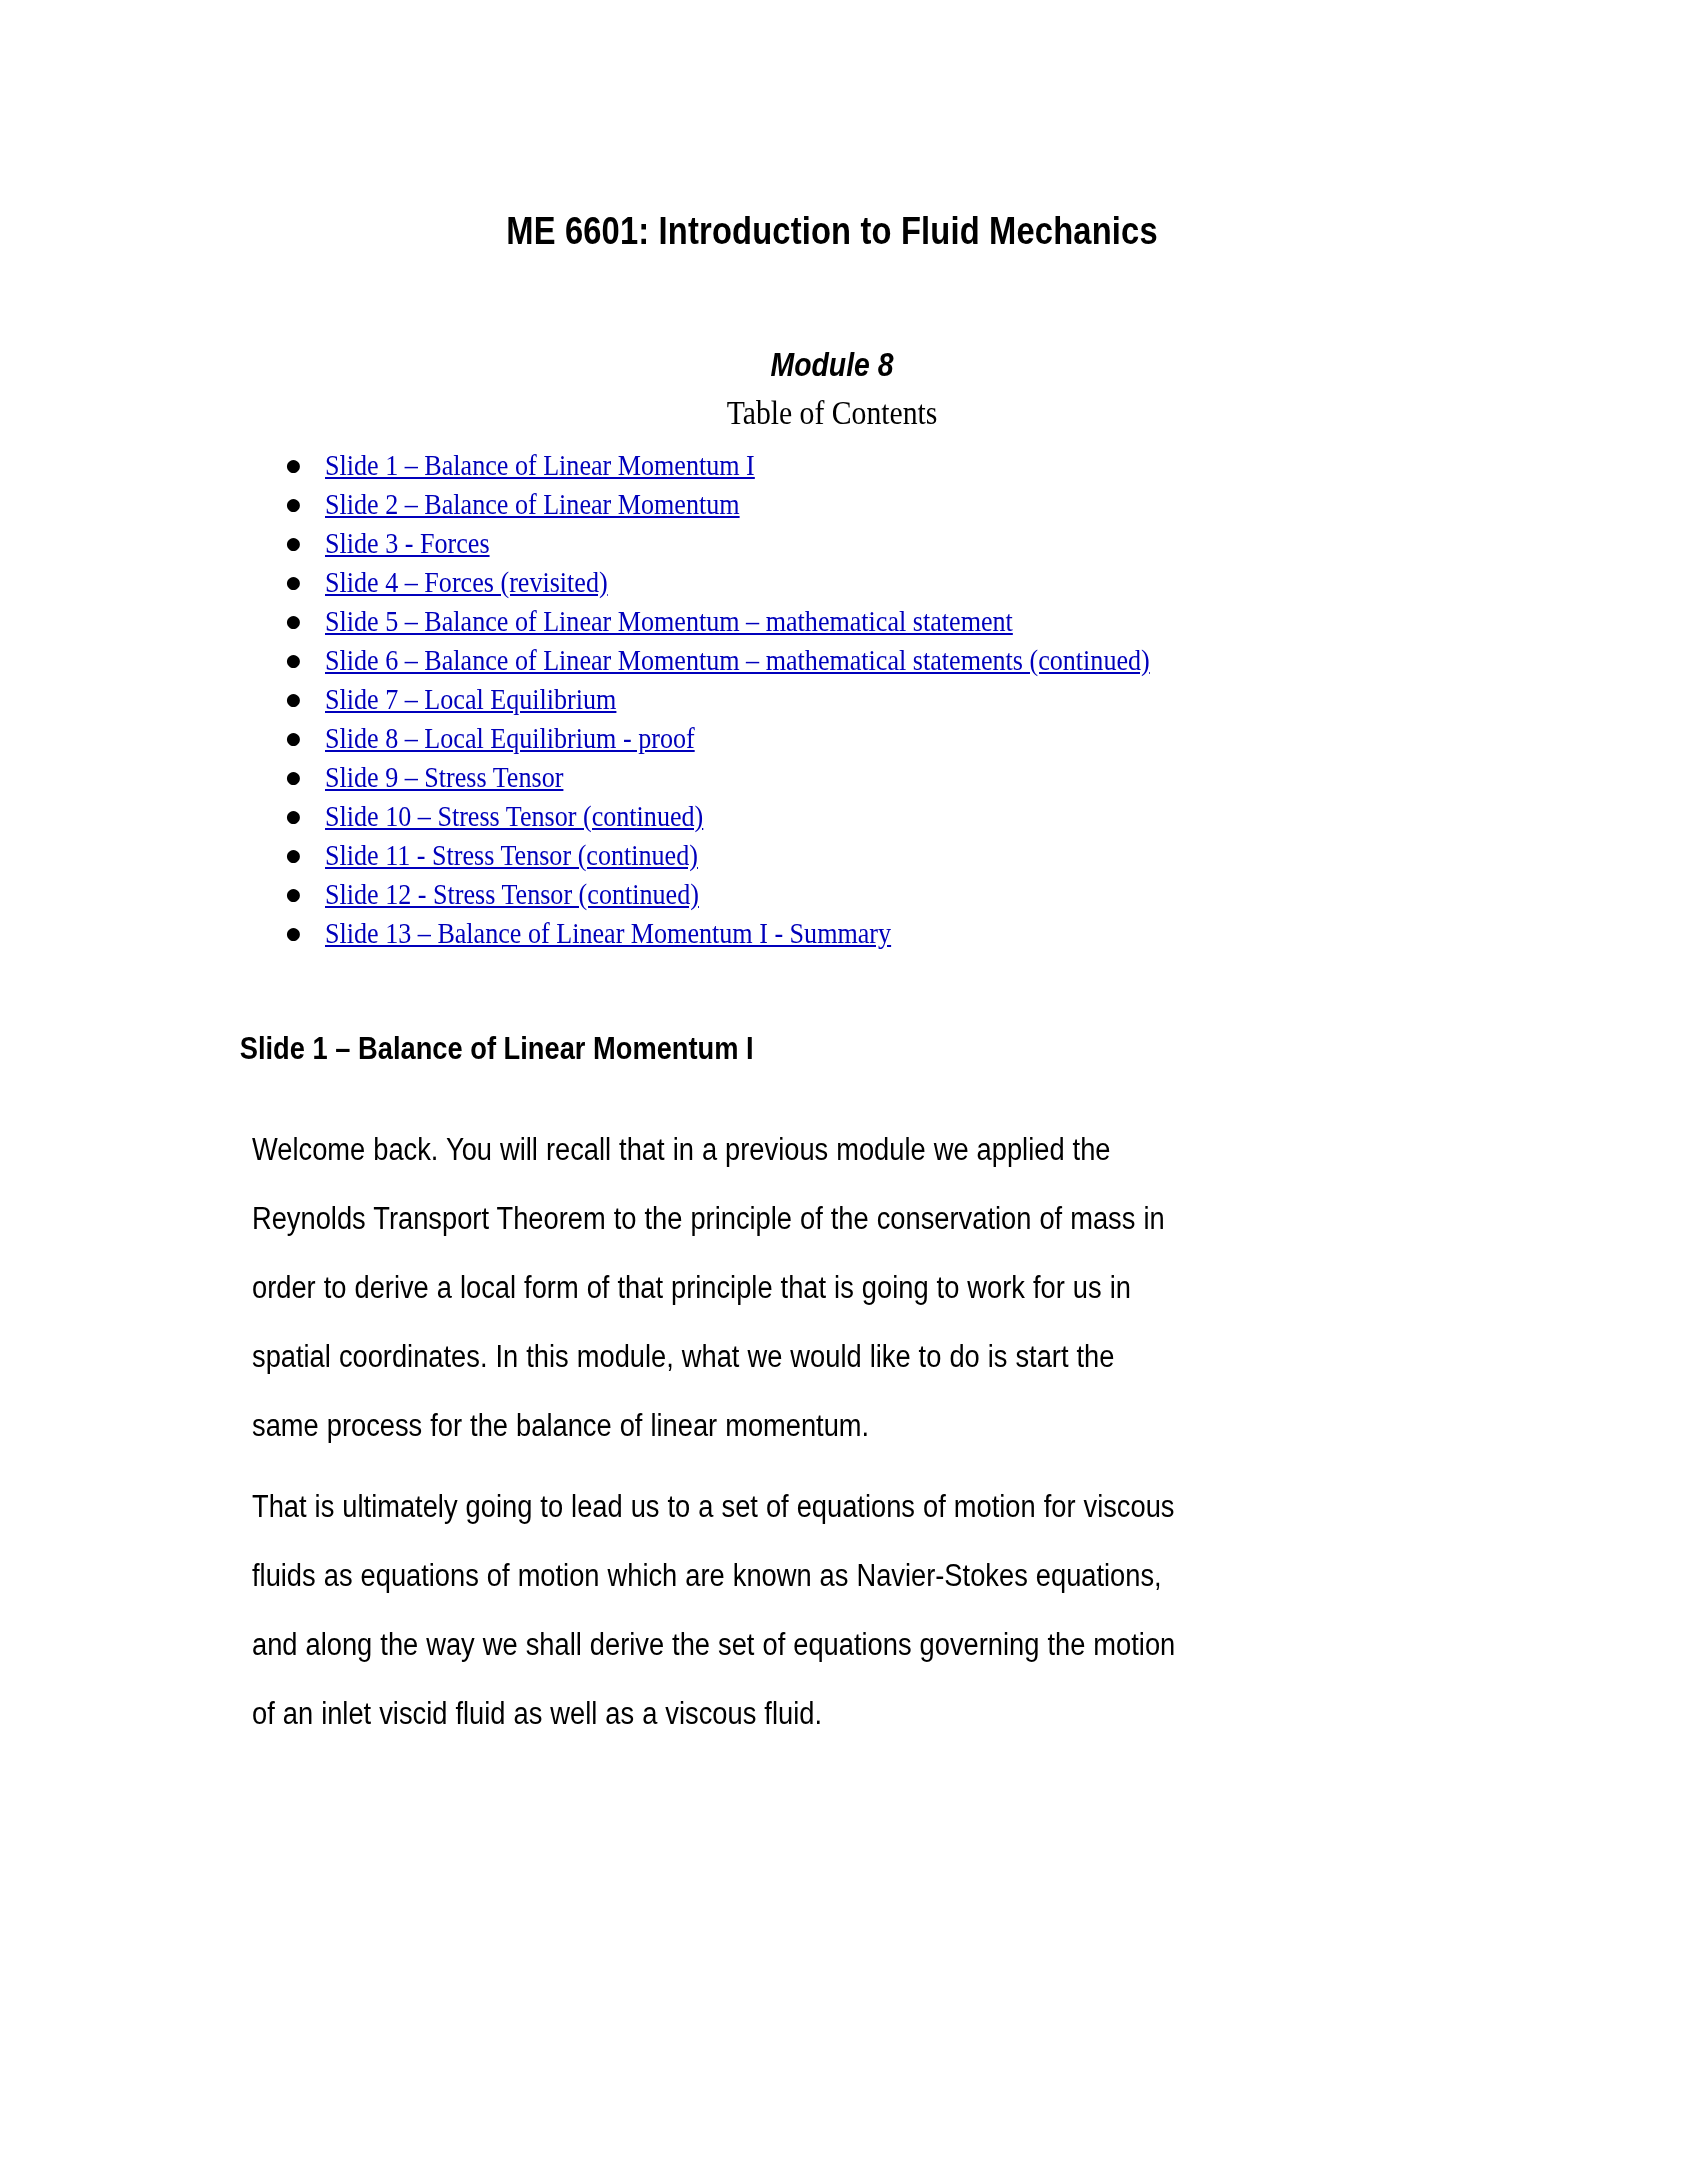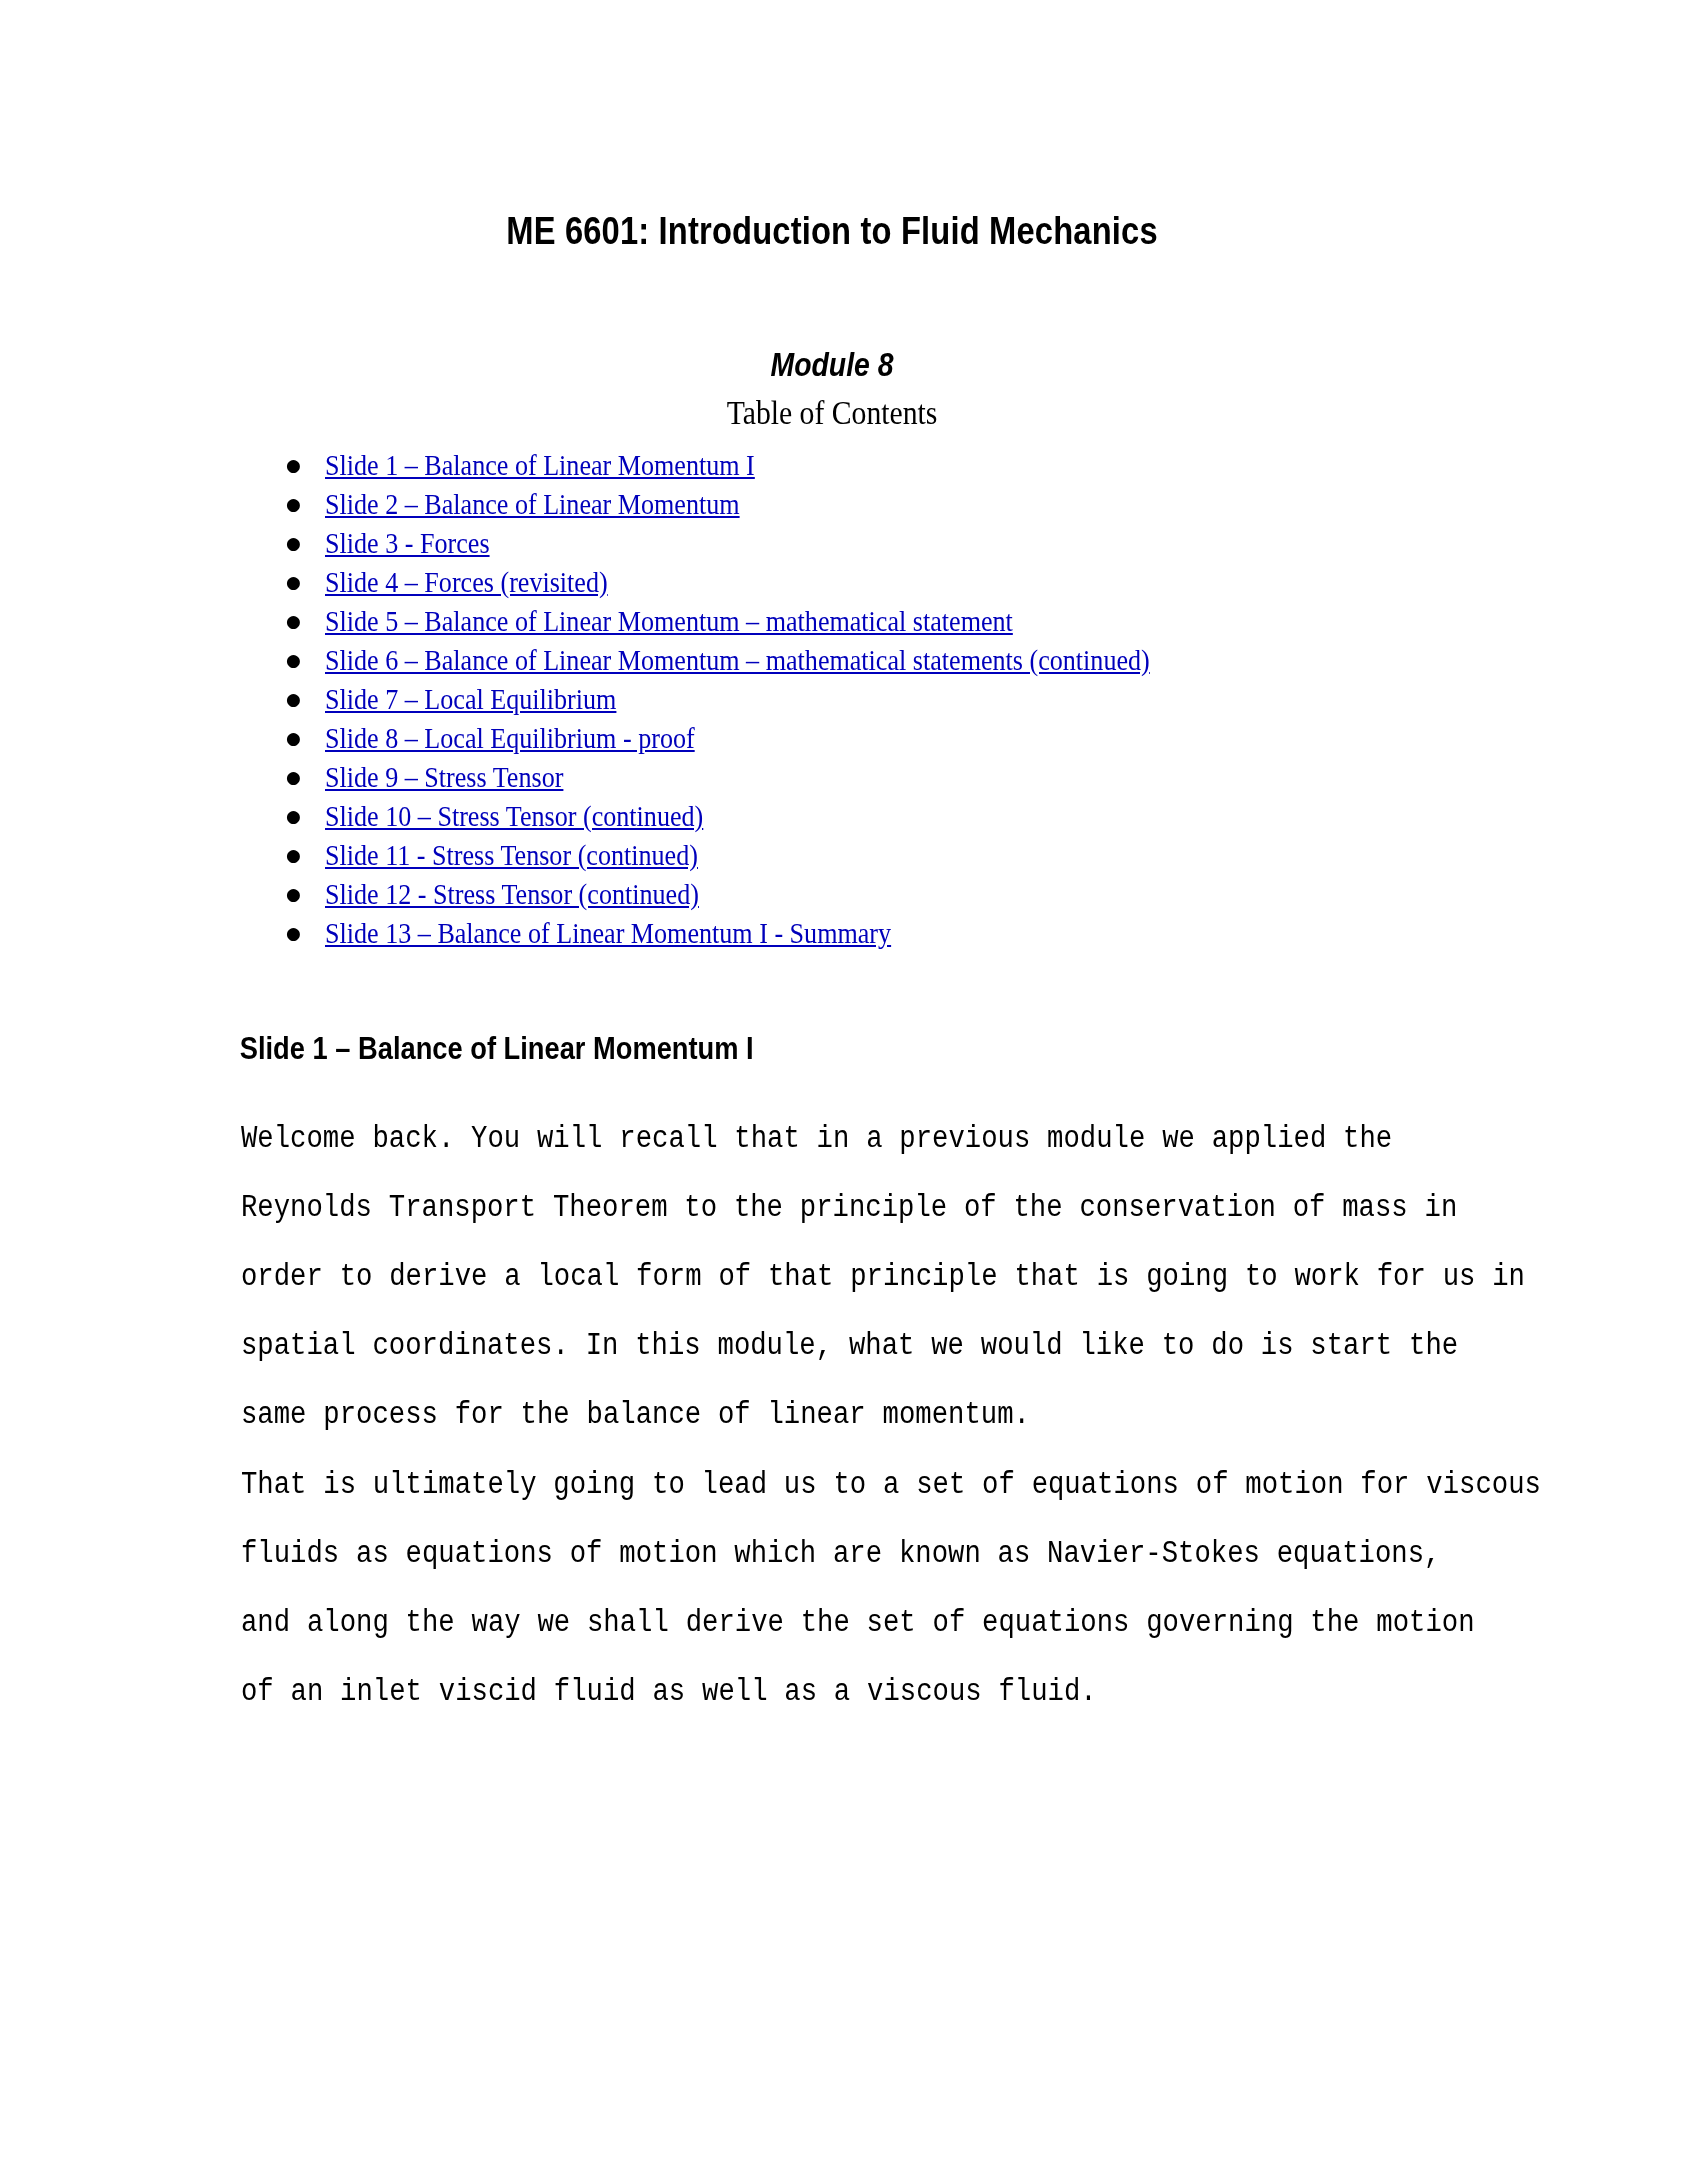--- a/index.html
+++ b/index.html
@@ -116,24 +116,24 @@
     padding-top: 77px;
     padding-left: 2px;
     line-height: 1.2;
     transform: scaleX(0.88);
     transform-origin: left center;
     white-space: nowrap;
   }
 
   
   .body-para {
-    font-family: Liberation Mono, monospace;
+    font-family: Liberation Sans, sans-serif;
     font-size: 31px;
     line-height: 69px;
-    margin: 1px;
+    margin: 12px;
     padding-left: 2px;
     width: 990px;
     text-align: left;
     word-spacing: 0.5px;
   }
   .body-para.first { padding-top: 36px; }
   .body-para.second { padding-top: 0px; }
 
   .body-para .ln {
     display: block;

